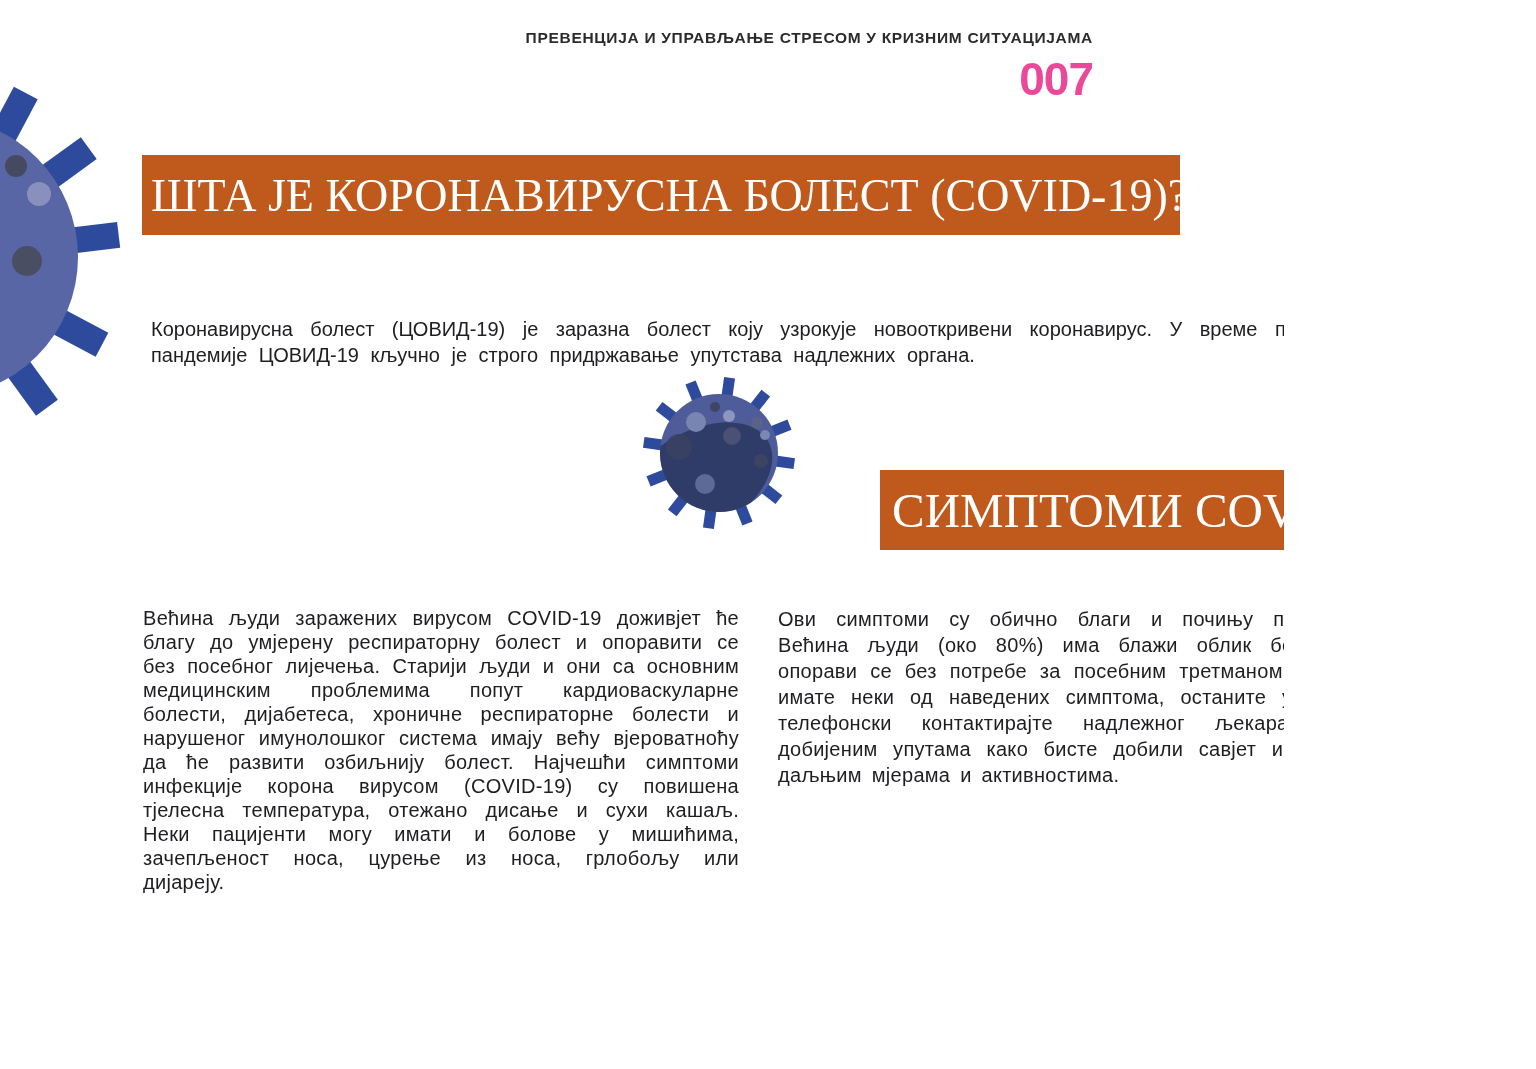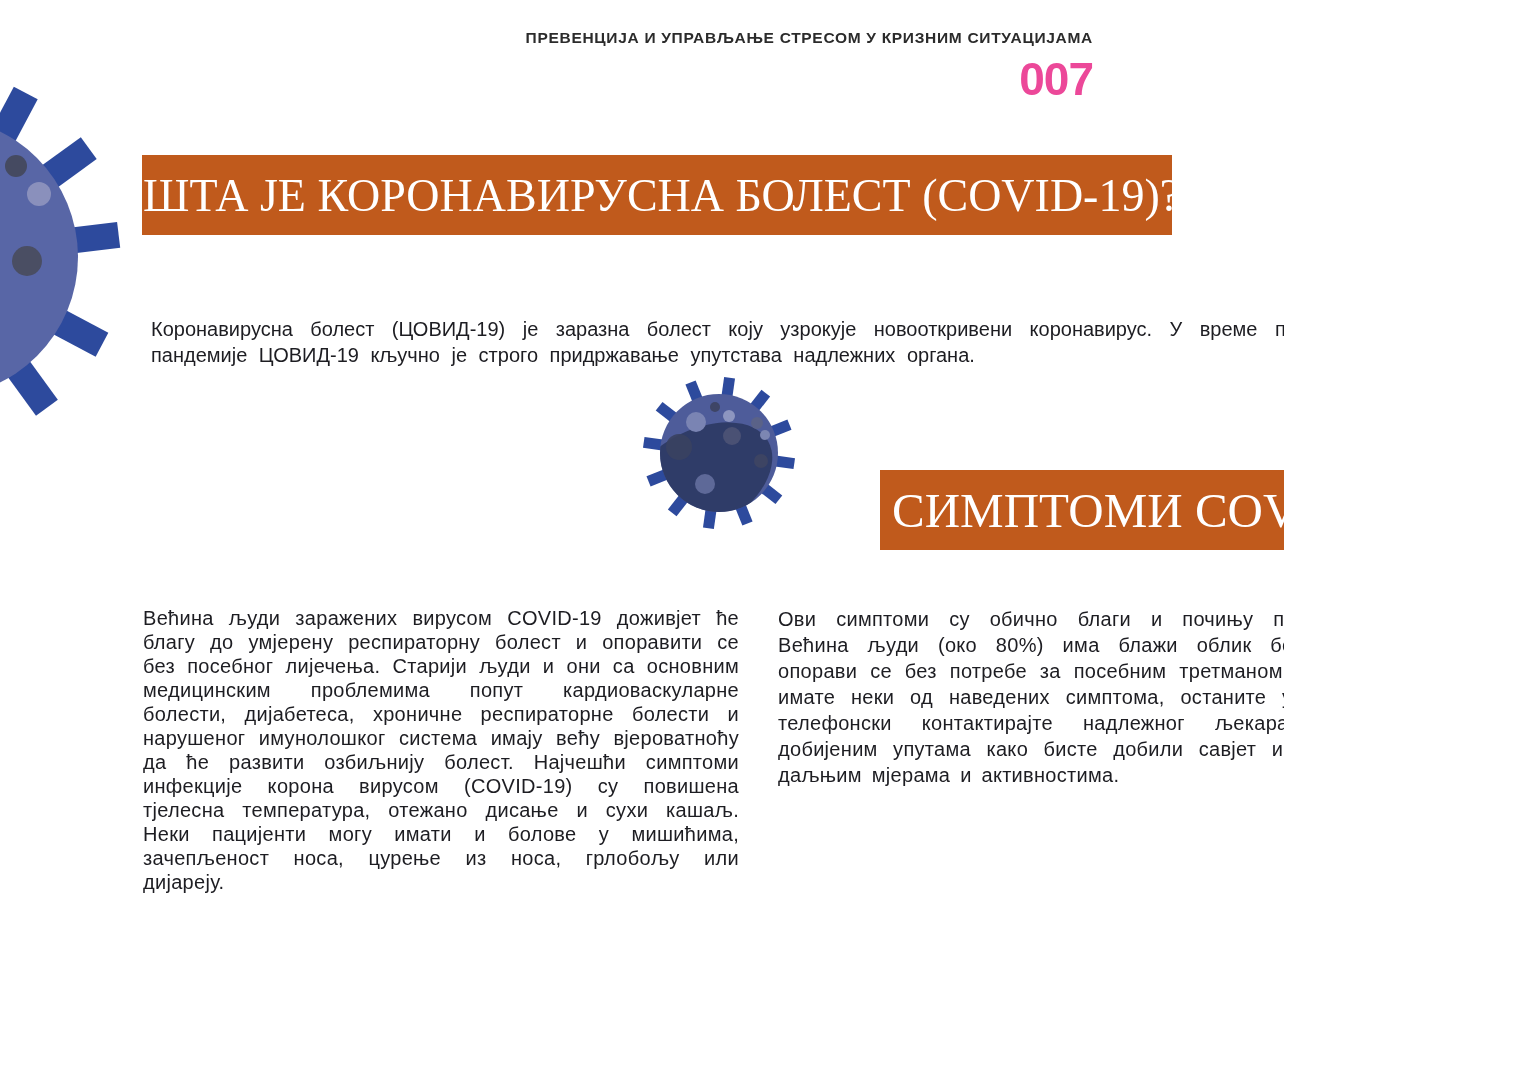--- a/index.html
+++ b/index.html
@@ -59,21 +59,21 @@
     align-items: center;
     white-space: nowrap;
     overflow: hidden;
   }
   .banner-1 {
     left: 142px;
     top: 155px;
     width: 1029px;
     height: 80px;
     font-size: 46px;
-    padding-left: 1px;
+    padding-left: 9px;
     align-items: center;
   }
   .banner-2 {
     left: 880px;
     top: 470px;
     width: 492px;
     height: 80px;
     font-size: 49px;
     padding-left: 12px;
   }

